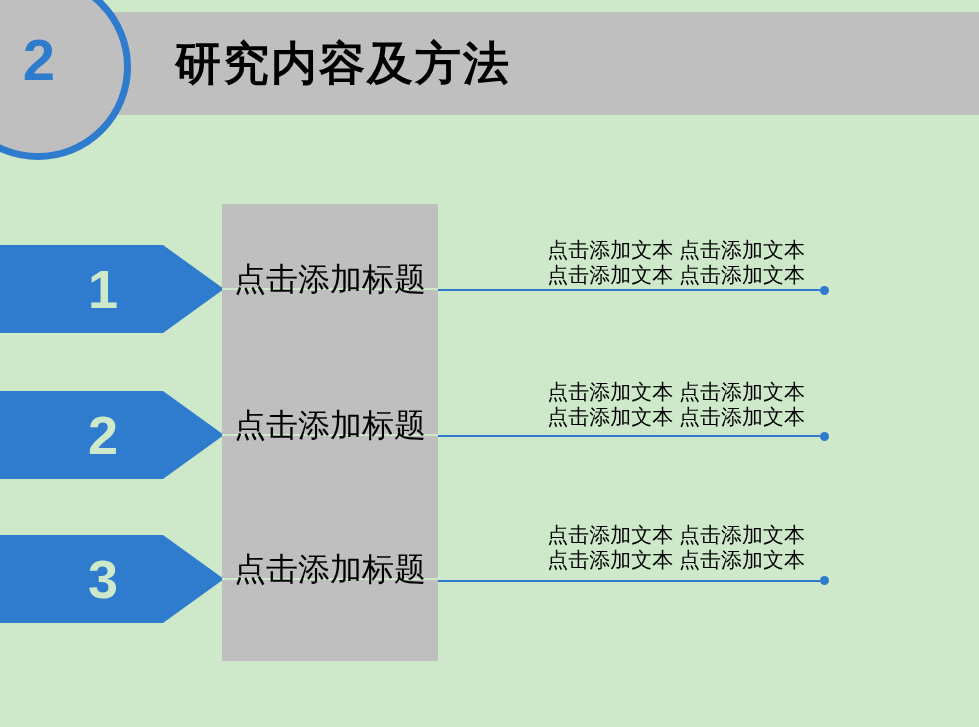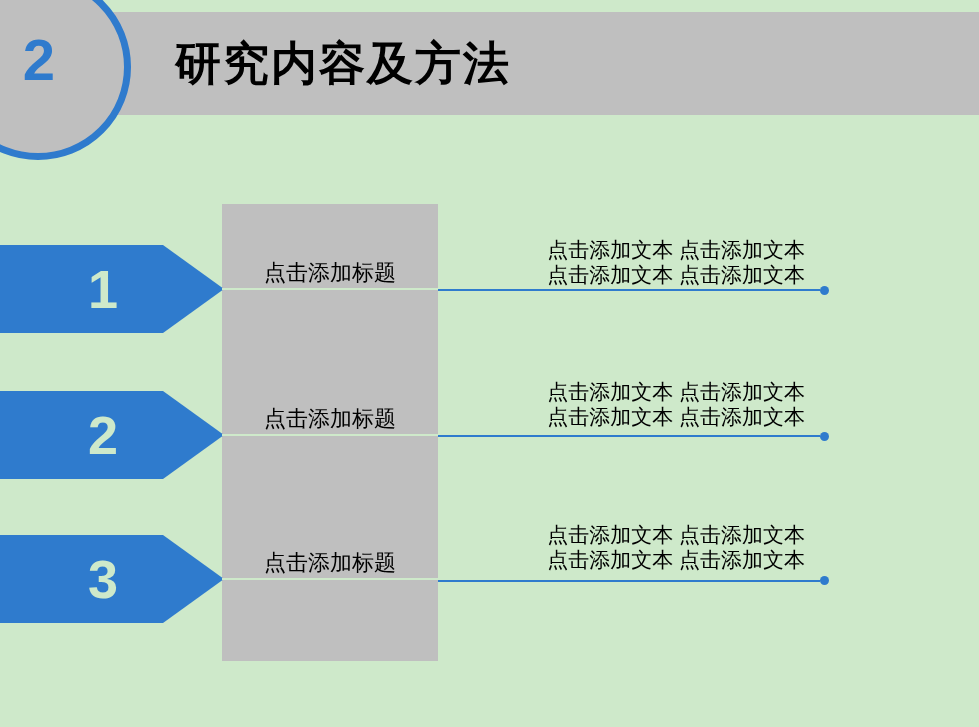--- a/index.html
+++ b/index.html
@@ -63,21 +63,21 @@
   
   .column-divider {
     position: absolute; left: 222px;
     width: 216px; height: 2px;
     background: #cee9ca;
     z-index: 3;
   }
   .column-title {
     position: absolute; left: 222px;
     width: 216px; text-align: center;
-    font-size: 22px; color: #000;
+    font-size: 32px; color: #000;
     z-index: 4;
     white-space: nowrap;
   }
   
   .connector-line {
     position: absolute; left: 438px;
     width: 382px; height: 2px;
     background: #2f7bcd;
     z-index: 2;
   }

